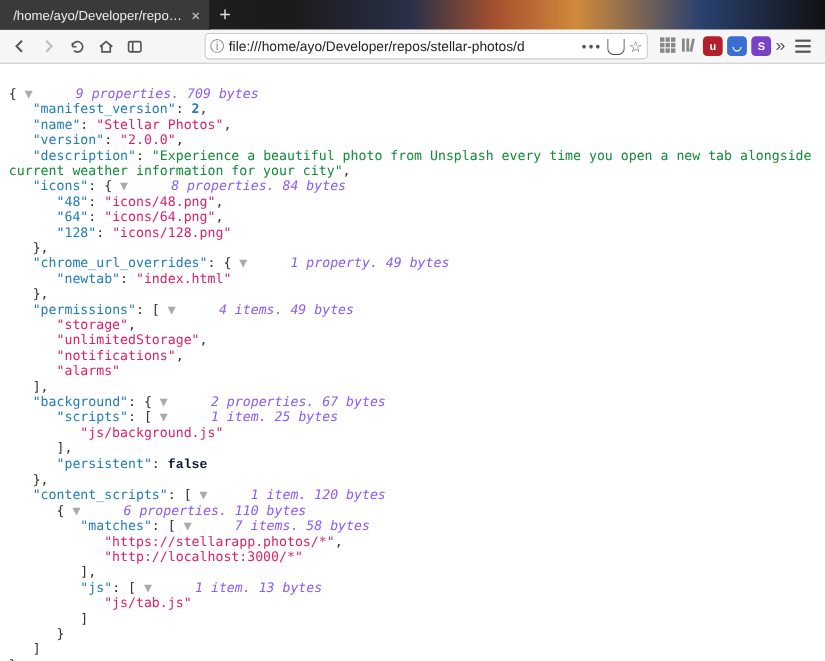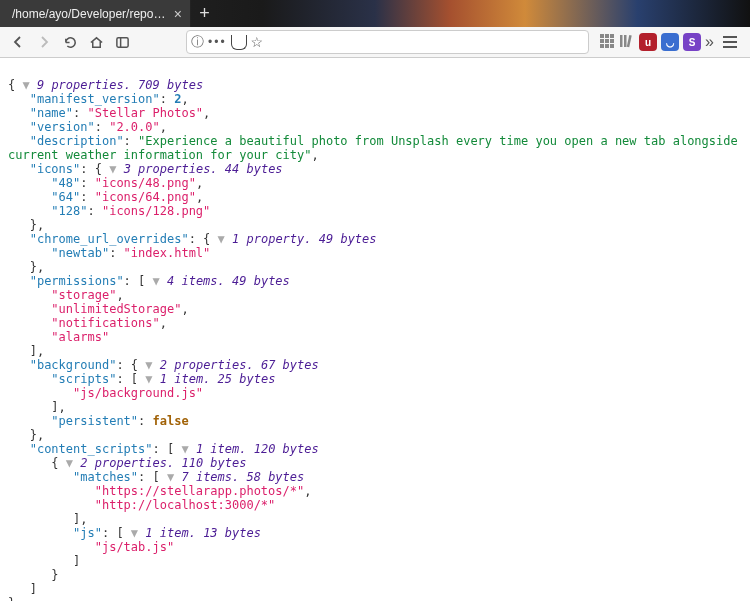--- a/index.html
+++ b/index.html
@@ -99,23 +99,23 @@
     font-size: 12px;
     line-height: 14px;
     padding: 6px 8px;
     color:#333;
     white-space: pre;
   }
   .b   { color:#333; } 
   .key { color:#237db5; }   
   .str { color:#db1f6a; }   
   .num { color:#237db5; font-weight:700; } 
-  .bool{ color:#a16207; font-weight:700; }
+  .bool{ color:#0f172a; font-weight:700;font-family:Liberation Mono, monospace; }
   .desc{ color:#138a3a; }   
-  .meta{ color:#4c1d95; font-style:italic; }
+  .meta{ color:#8b5cf6; font-style:italic;margin-left:32px; }
   .arrow { color:#aaa; font-style:normal; } 
 </style>
 </head>
 <body>
 
 <div class="tab-strip">
   <div class="tab">
     <span class="tab-title">/home/ayo/Developer/repos/ste</span>
     <span class="tab-close">×</span>
   </div>
@@ -145,20 +145,21 @@
   </div>
   <div class="tool-btn">
     <svg width="15" height="15" viewBox="0 0 16 16" fill="none" stroke="#555" stroke-width="1.6">
         <rect x="2" y="3" width="12" height="10" rx="1.5"></rect>
         <line x1="6" y1="3" x2="6" y2="13"></line>
       </svg>
   </div>
 
   <div class="urlbar">
     <span class="info">ⓘ</span>
+    <span class="address">file:///home/ayo/Developer/repos/stellar-photos/d</span>
     <span class="dots">•••</span>
     <span class="pocket"></span>
     <span class="star">☆</span>
   </div>
 
   <div class="xt">
     <span class="lib">
       <svg width="16" height="16" viewBox="0 0 16 16">
           <g fill="#888">
             <rect x="1" y="1" width="4" height="4"></rect>
@@ -191,42 +192,42 @@
       </span>
   </div>
 </div>
 
 <div class="viewer">
 <span class="b">{</span> <span class="arrow">▼</span> <span class="meta">9 properties. 709 bytes</span>
    <span class="key">"manifest_version"</span><span class="b">: </span><span class="num">2</span><span class="b">,</span>
    <span class="key">"name"</span><span class="b">: </span><span class="str">"Stellar Photos"</span><span class="b">,</span>
    <span class="key">"version"</span><span class="b">: </span><span class="str">"2.0.0"</span><span class="b">,</span>
    <span class="key">"description"</span><span class="b">: </span><span class="desc" style="white-space:normal;">"Experience a beautiful photo from Unsplash every time you open a new tab alongside current weather information for your city"</span><span class="b">,</span>
-   <span class="key">"icons"</span><span class="b">: {</span> <span class="arrow">▼</span> <span class="meta">3 properties. 44 bytes</span>
+   <span class="key">"icons"</span><span class="b">: {</span> <span class="arrow">▼</span> <span class="meta">8 properties. 84 bytes</span>
       <span class="key">"48"</span><span class="b">: </span><span class="str">"icons/48.png"</span><span class="b">,</span>
       <span class="key">"64"</span><span class="b">: </span><span class="str">"icons/64.png"</span><span class="b">,</span>
       <span class="key">"128"</span><span class="b">: </span><span class="str">"icons/128.png"</span>
    <span class="b">},</span>
    <span class="key">"chrome_url_overrides"</span><span class="b">: {</span> <span class="arrow">▼</span> <span class="meta">1 property. 49 bytes</span>
       <span class="key">"newtab"</span><span class="b">: </span><span class="str">"index.html"</span>
    <span class="b">},</span>
    <span class="key">"permissions"</span><span class="b">: [</span> <span class="arrow">▼</span> <span class="meta">4 items. 49 bytes</span>
       <span class="str">"storage"</span><span class="b">,</span>
       <span class="str">"unlimitedStorage"</span><span class="b">,</span>
       <span class="str">"notifications"</span><span class="b">,</span>
       <span class="str">"alarms"</span>
    <span class="b">],</span>
    <span class="key">"background"</span><span class="b">: {</span> <span class="arrow">▼</span> <span class="meta">2 properties. 67 bytes</span>
       <span class="key">"scripts"</span><span class="b">: [</span> <span class="arrow">▼</span> <span class="meta">1 item. 25 bytes</span>
          <span class="str">"js/background.js"</span>
       <span class="b">],</span>
       <span class="key">"persistent"</span><span class="b">: </span><span class="bool">false</span>
    <span class="b">},</span>
    <span class="key">"content_scripts"</span><span class="b">: [</span> <span class="arrow">▼</span> <span class="meta">1 item. 120 bytes</span>
-      <span class="b">{</span> <span class="arrow">▼</span> <span class="meta">2 properties. 110 bytes</span>
+      <span class="b">{</span> <span class="arrow">▼</span> <span class="meta">6 properties. 110 bytes</span>
          <span class="key">"matches"</span><span class="b">: [</span> <span class="arrow">▼</span> <span class="meta">7 items. 58 bytes</span>
             <span class="str">"https://stellarapp.photos/*"</span><span class="b">,</span>
             <span class="str">"http://localhost:3000/*"</span>
          <span class="b">],</span>
          <span class="key">"js"</span><span class="b">: [</span> <span class="arrow">▼</span> <span class="meta">1 item. 13 bytes</span>
             <span class="str">"js/tab.js"</span>
          <span class="b">]</span>
       <span class="b">}</span>
    <span class="b">]</span>
 <span class="b">}</span>

